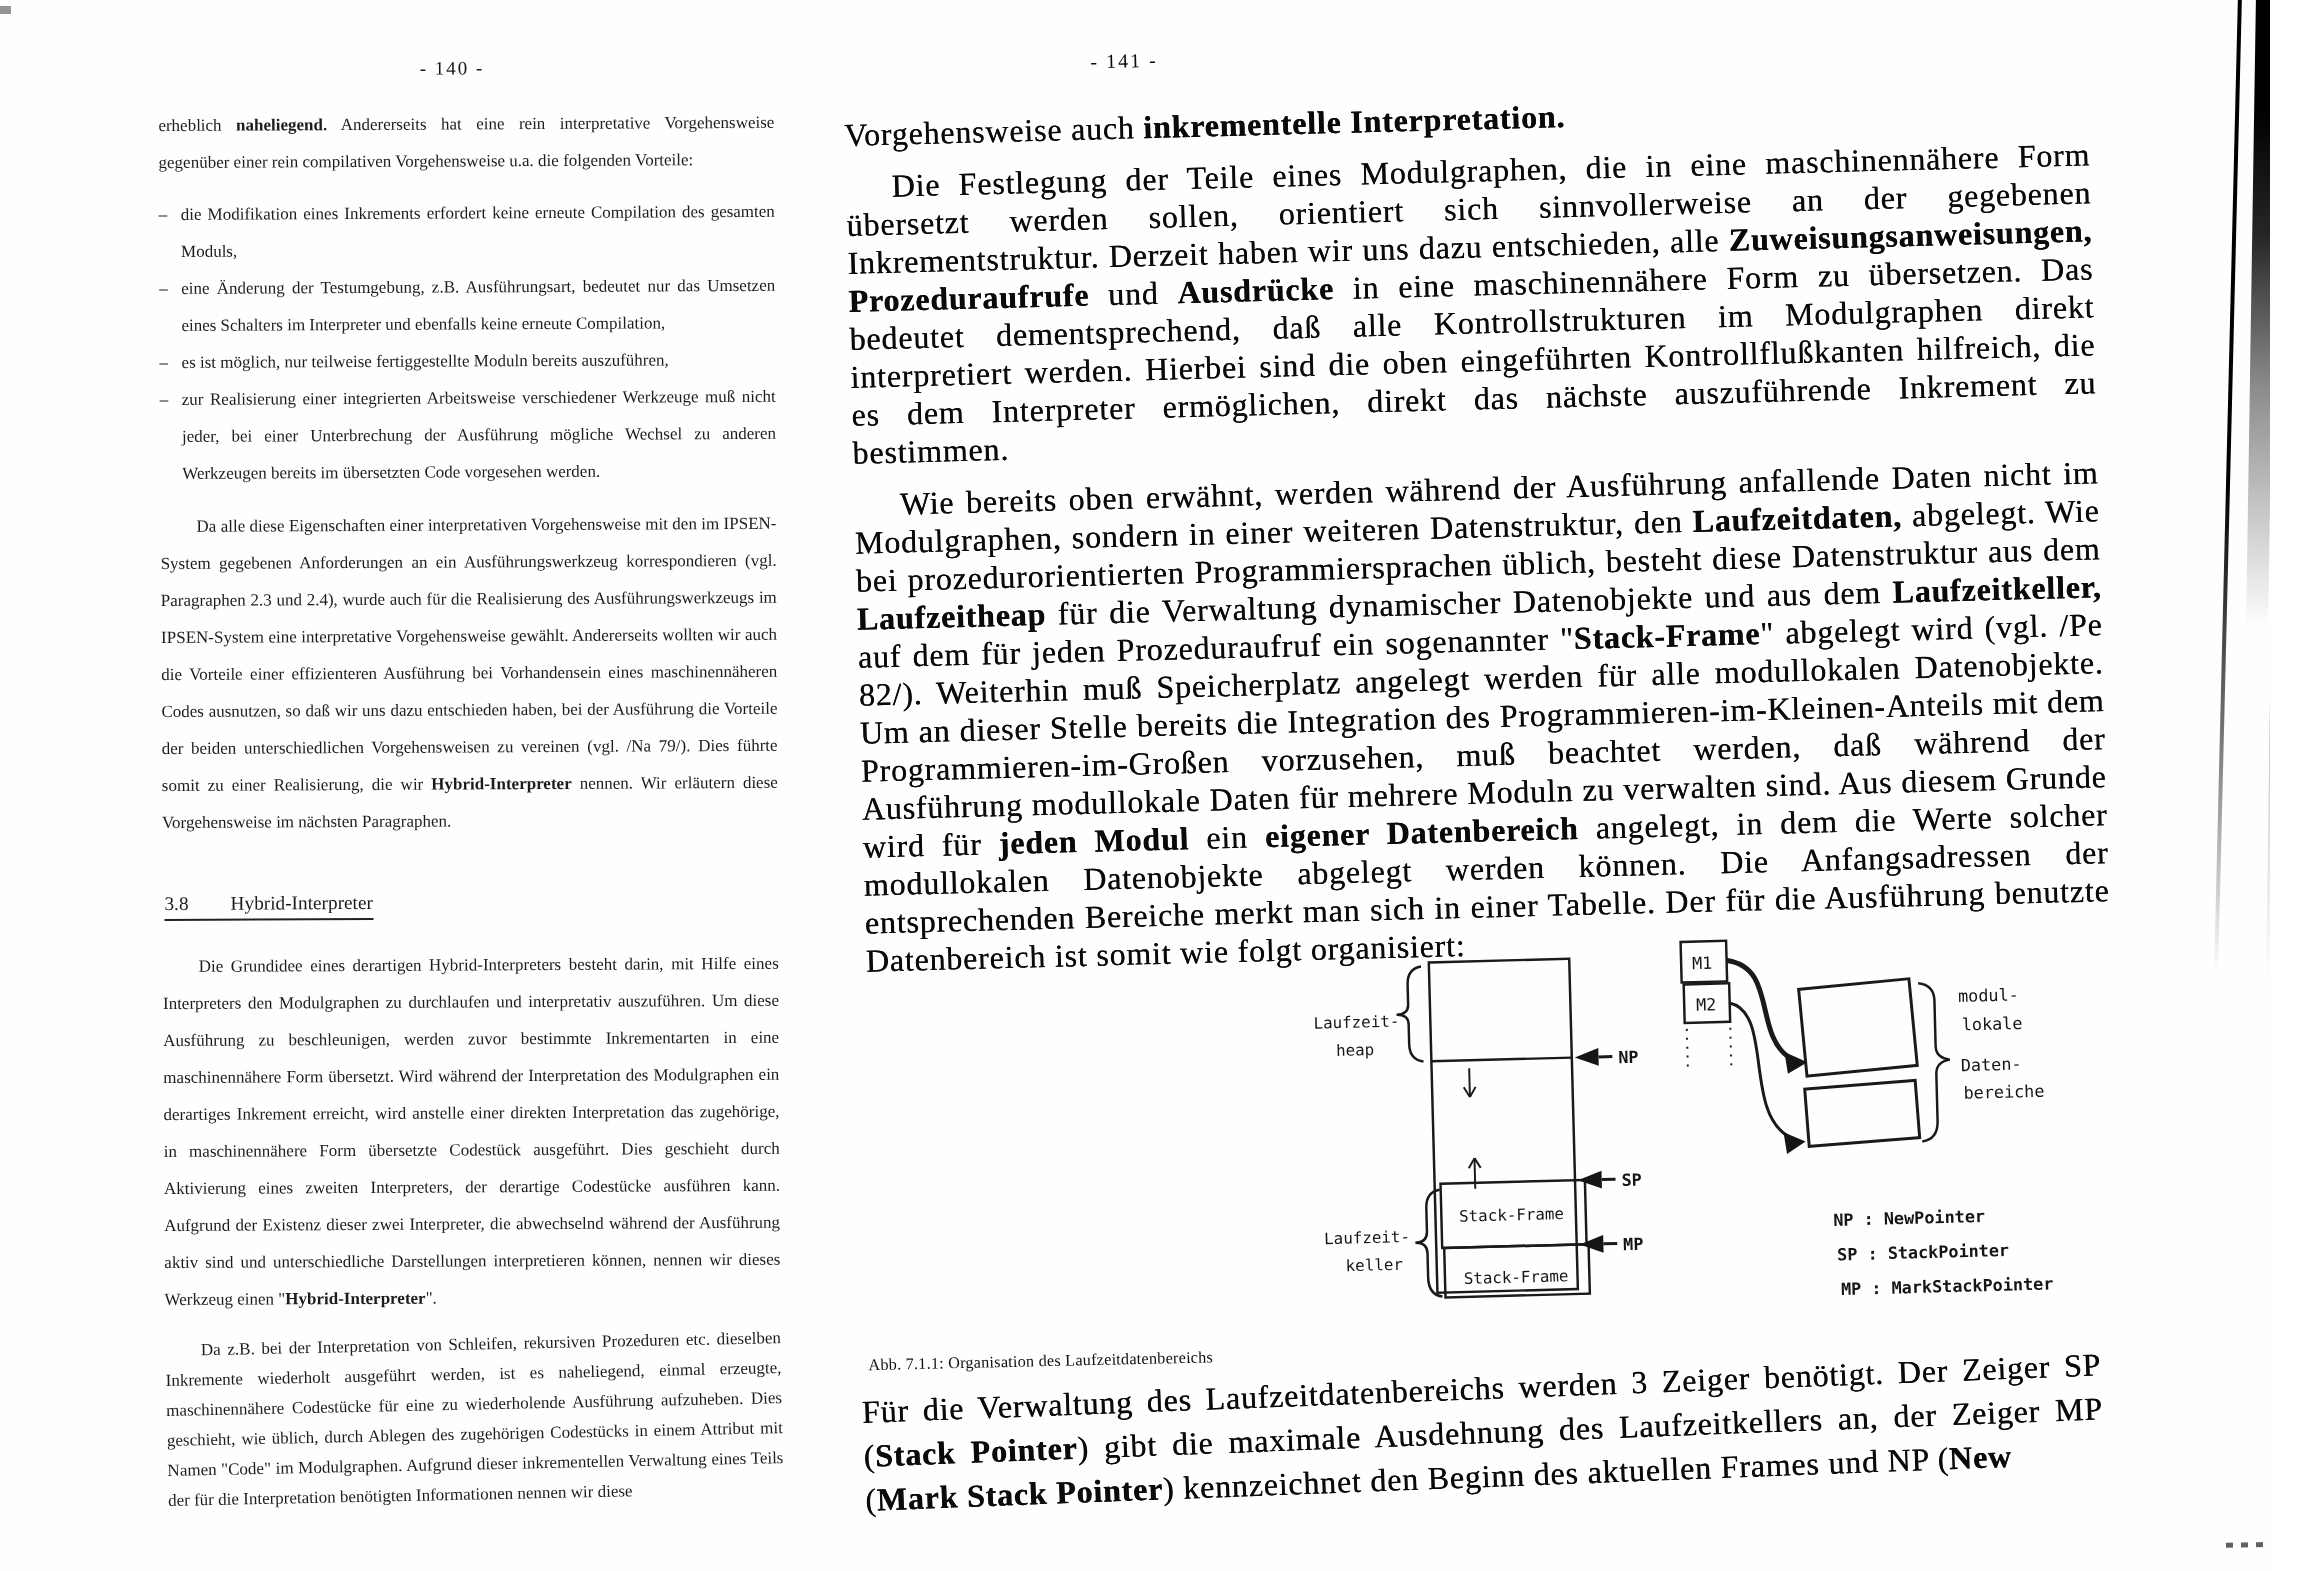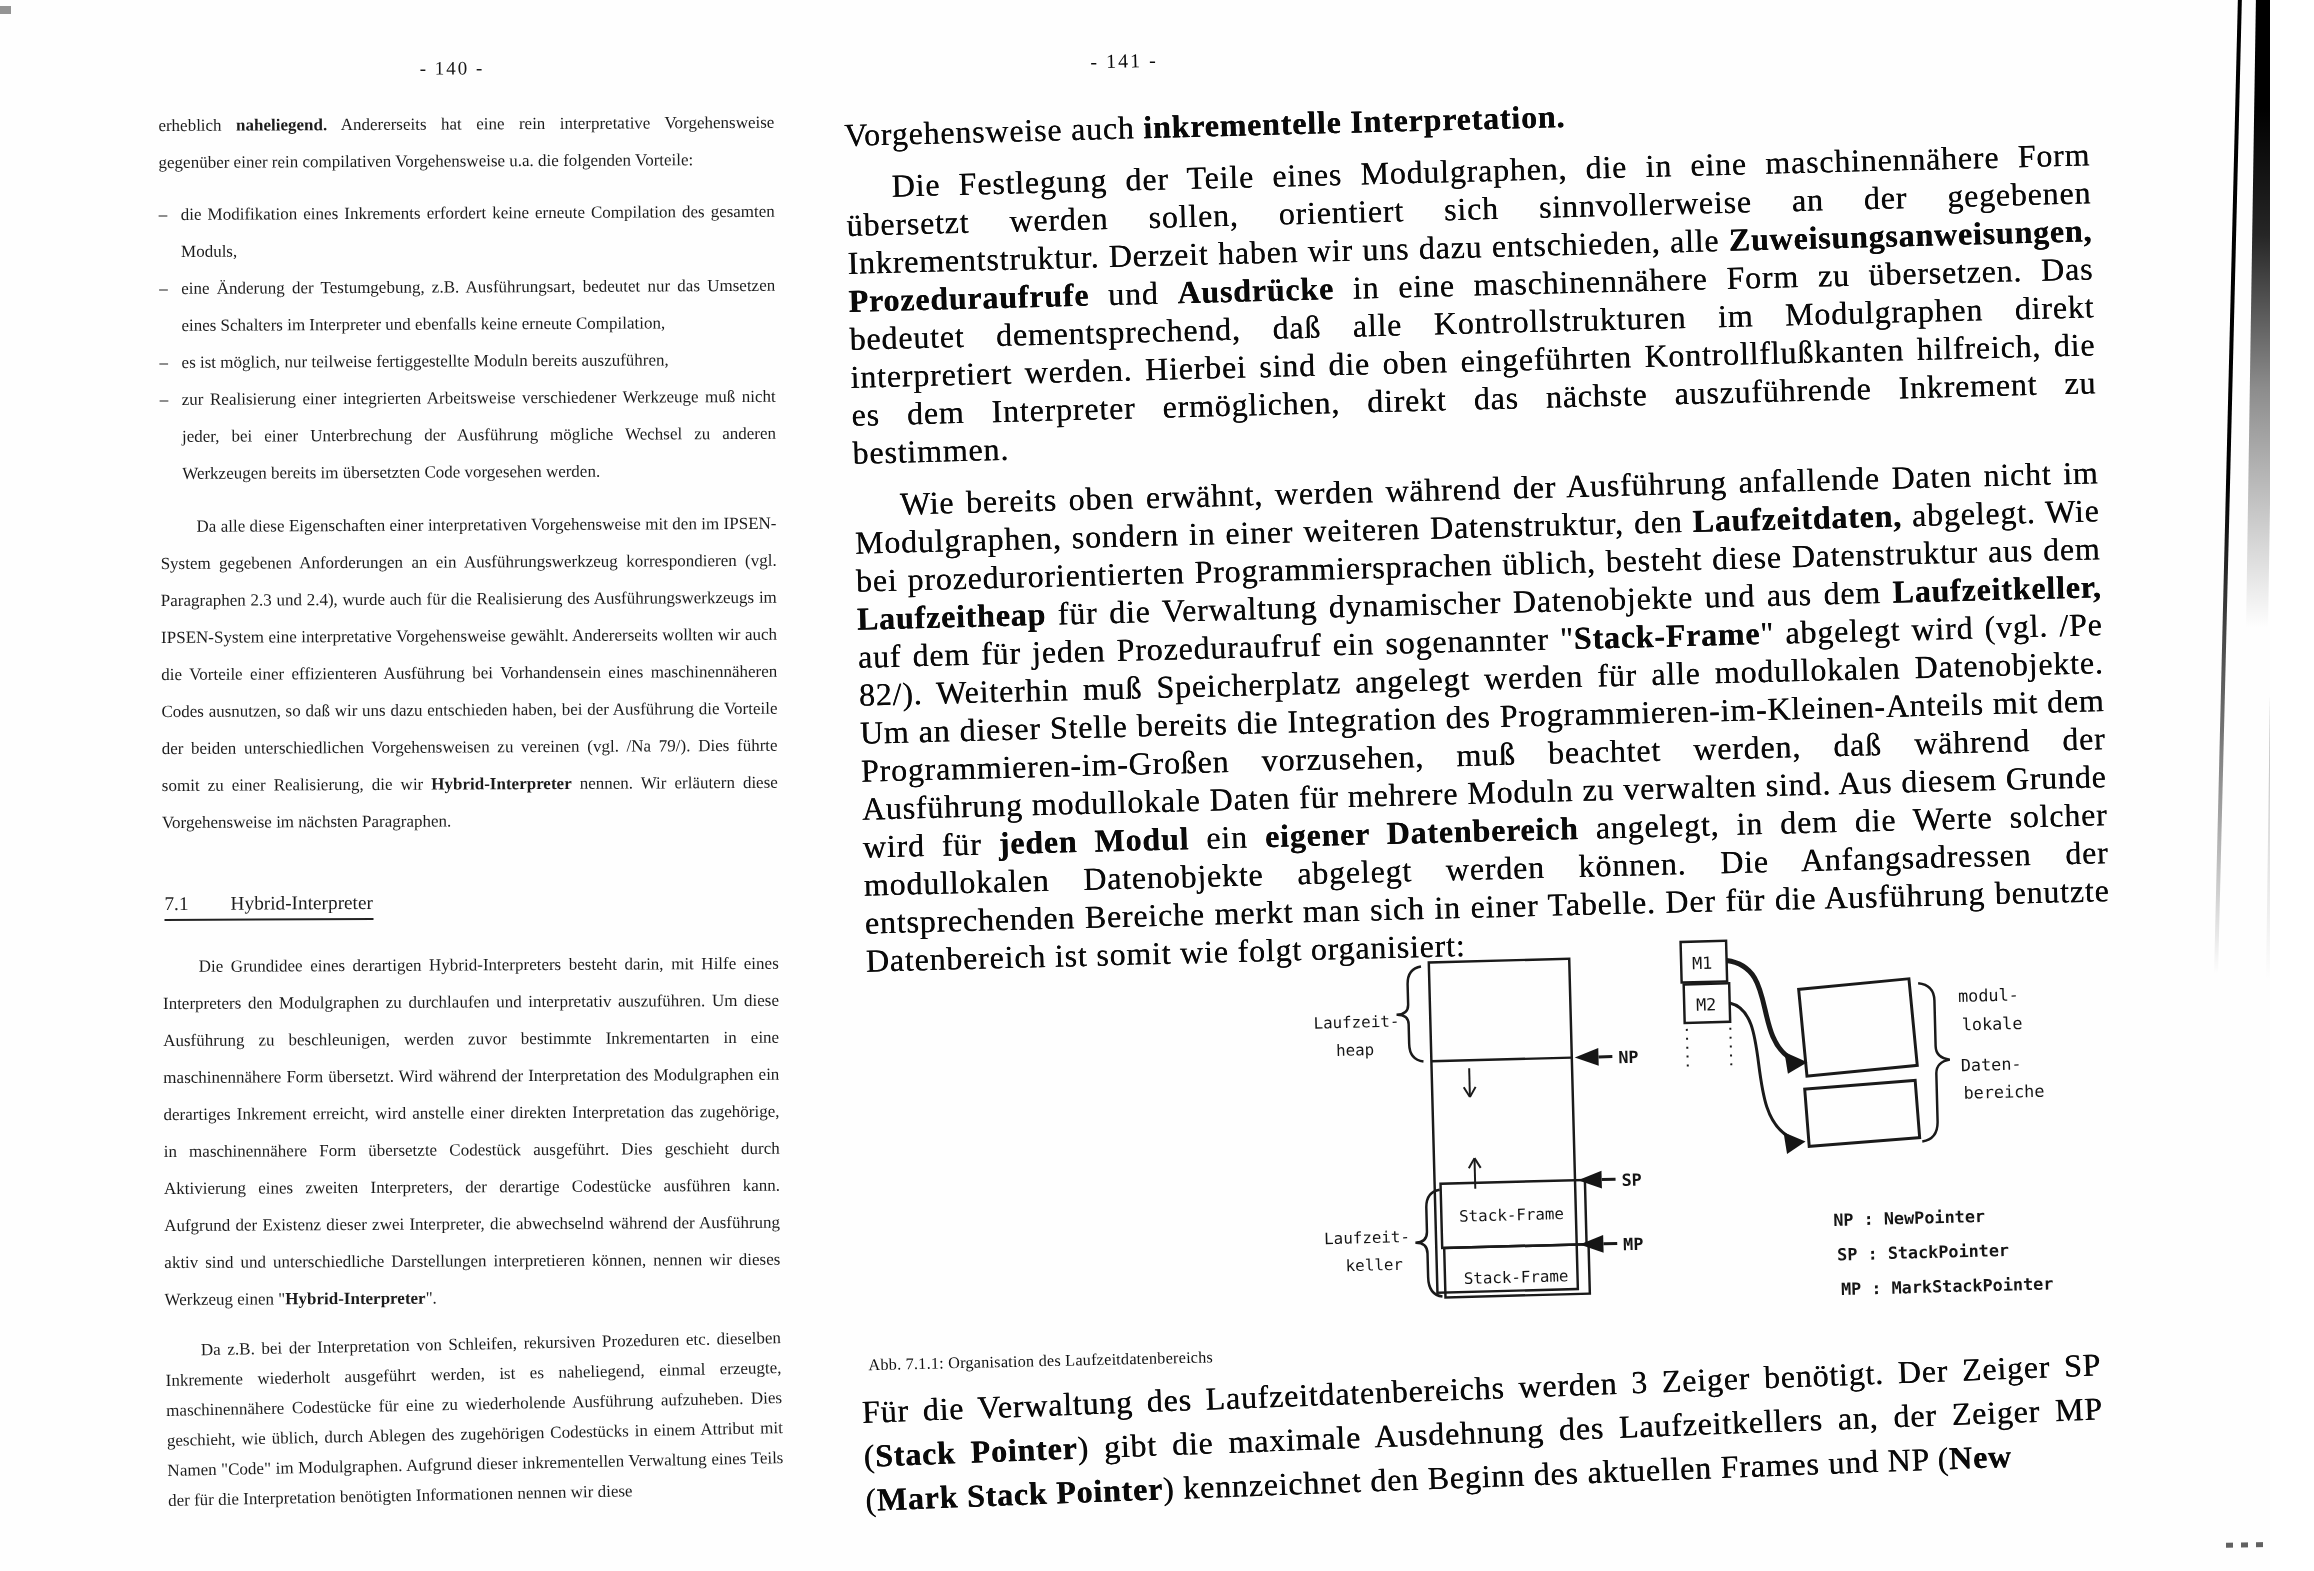--- a/index.html
+++ b/index.html
@@ -86,21 +86,21 @@
         <span>es ist möglich, nur teilweise fertiggestellte Moduln bereits auszuführen,</span>
       </div>
       <div class="bullet" style="margin-bottom:16px;">
         <span class="dash">–</span>
         <span>zur Realisierung einer integrierten Arbeitsweise verschiedener Werkzeuge muß nicht jeder, bei einer Unterbrechung der Ausführung mögliche Wechsel zu anderen Werkzeugen bereits im übersetzten Code vorgesehen werden.</span>
       </div>
 
       <div class="p">Da alle diese Eigenschaften einer interpretativen Vorgehensweise mit den im IPSEN-System gegebenen Anforderungen an ein Ausführungswerkzeug korrespondieren (vgl. Paragraphen 2.3 und 2.4), wurde auch für die Realisierung des Ausführungswerkzeugs im IPSEN-System eine interpretative Vorgehensweise gewählt. Andererseits wollten wir auch die Vorteile einer effizienteren Ausführung bei Vorhandensein eines maschinennäheren Codes ausnutzen, so daß wir uns dazu entschieden haben, bei der Ausführung die Vorteile der beiden unterschiedlichen Vorgehensweisen zu vereinen (vgl. /Na 79/). Dies führte somit zu einer Realisierung, die wir <b>Hybrid-Interpreter</b> nennen. Wir erläutern diese Vorgehensweise im nächsten Paragraphen.</div>
 
       <div class="heading">
-        <span class="hwrap"><span class="hnum">7.1</span><span>Hybrid-Interpreter</span></span>
+        <span class="hwrap"><span class="hnum">3.8</span><span>Hybrid-Interpreter</span></span>
       </div>
 
       <div class="p">Die Grundidee eines derartigen Hybrid-Interpreters besteht darin, mit Hilfe eines Interpreters den Modulgraphen zu durchlaufen und interpretativ auszuführen. Um diese Ausführung zu beschleunigen, werden zuvor bestimmte Inkrementarten in eine maschinennähere Form übersetzt. Wird während der Interpretation des Modulgraphen ein derartiges Inkrement erreicht, wird anstelle einer direkten Interpretation das zugehörige, in maschinennähere Form übersetzte Codestück ausgeführt. Dies geschieht durch Aktivierung eines zweiten Interpreters, der derartige Codestücke ausführen kann. Aufgrund der Existenz dieser zwei Interpreter, die abwechselnd während der Ausführung aktiv sind und unterschiedliche Darstellungen interpretieren können, nennen wir dieses Werkzeug einen "<b>Hybrid-Interpreter</b>".</div>
 
       <div class="p p-last">Da z.B. bei der Interpretation von Schleifen, rekursiven Prozeduren etc. dieselben Inkremente wiederholt ausgeführt werden, ist es naheliegend, einmal erzeugte, maschinennähere Codestücke für eine zu wiederholende Ausführung aufzuheben. Dies geschieht, wie üblich, durch Ablegen des zugehörigen Codestücks in einem Attribut mit Namen "Code" im Modulgraphen. Aufgrund dieser inkrementellen Verwaltung eines Teils der für die Interpretation benötigten Informationen nennen wir diese</div>
     </div>
   </div>
 
   <div class="page-right">
     <div class="pnum-r">- 141 -</div>

